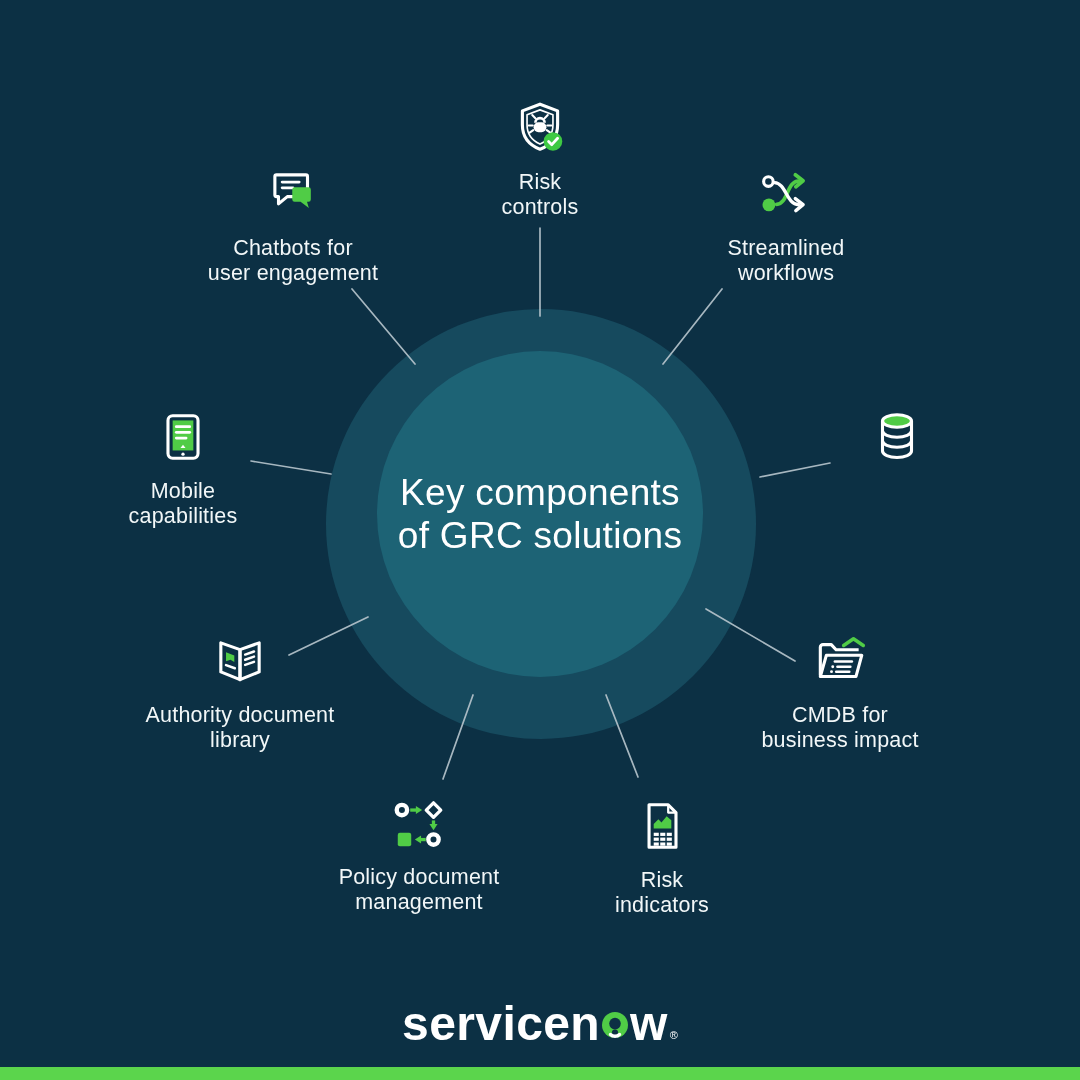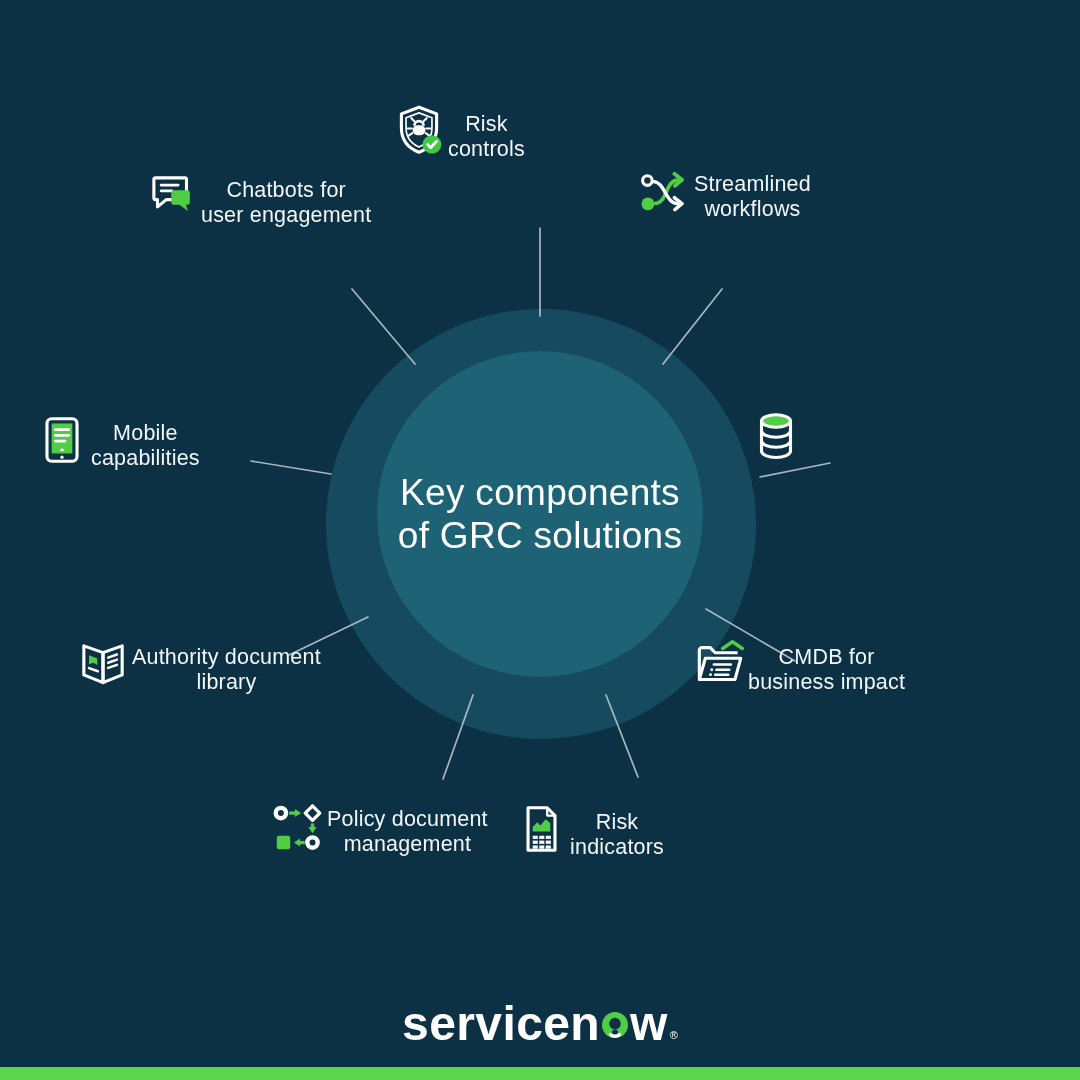--- a/index.html
+++ b/index.html
@@ -20,21 +20,21 @@
   .center-title{
     position:absolute;left:540px;top:514px;width:420px;
     transform:translate(-50%,-50%);
     text-align:center;font-size:37px;line-height:43px;font-weight:400;
     letter-spacing:.3px;color:#ffffff;white-space:pre-line;
   }
   .spokes{position:absolute;left:0;top:0;width:1080px;height:1080px;}
   .spokes line{stroke:#b5c3cb;stroke-width:1.7;stroke-linecap:round;opacity:.92;}
   .item{
     position:absolute;width:300px;margin-left:-150px;
-    display:flex;align-items:center;
+    display:flex;flex-direction:column;align-items:center;
   }
   .item .icon{width:58px;height:58px;}
   .item .label{
     margin-top:13px;text-align:center;white-space:pre-line;
     font-size:21.5px;line-height:25px;letter-spacing:.2px;color:#f2f7f8;
   }
   .footer-logo{
     position:absolute;left:0;top:998px;width:1080px;height:50px;
     display:flex;justify-content:center;align-items:center;
   }
@@ -82,21 +82,21 @@
       </g>
       <path d="M23.5 23 a4.5 4.5 0 0 1 9 0" fill="none" stroke="#fff" stroke-width="2.5"></path>
       <rect x="21.8" y="22.5" width="12.4" height="9.5" rx="4.7" fill="#fff"></rect>
       <circle cx="40.5" cy="41" r="9" fill="#3ec943"></circle>
       <path d="M36.3 41 l3.1 3.1 l5.6 -6.2" stroke="#fff" stroke-width="2.7" fill="none" stroke-linecap="round" stroke-linejoin="round"></path>
     </svg>
     <div class="label">Risk
 controls</div>
   </div>
 
-  <div class="item" style="left:786px;top:159px;align-items:flex-end;">
+  <div class="item" style="left:786px;top:165px;">
     <svg class="icon" viewBox="0 0 56 56">
       <circle cx="11" cy="16" r="4.6" stroke="#fff" stroke-width="3" fill="none"></circle>
       <circle cx="11.5" cy="38.5" r="6.2" fill="#50cc46"></circle>
       <path d="M19 38 C30 37.5 28.5 16 40 15.5" stroke="#50cc46" stroke-width="3.6" fill="none" stroke-linecap="round"></path>
       <path d="M37 9.5 L44.5 15.3 L37.5 21" stroke="#50cc46" stroke-width="3.6" fill="none" stroke-linecap="round" stroke-linejoin="round"></path>
       <path d="M17 17 C28 17.5 28.5 38 40 38.3" stroke="#fff" stroke-width="3.3" fill="none" stroke-linecap="round"></path>
       <path d="M37 32.5 L44.5 38.3 L37.5 44" stroke="#fff" stroke-width="3.3" fill="none" stroke-linecap="round" stroke-linejoin="round"></path>
     </svg>
     <div class="label">Streamlined
 workflows</div>
@@ -161,21 +161,21 @@
       <polygon points="38.1,29 42,35 45.9,29" fill="#50cc46"></polygon>
       <circle cx="42" cy="44" r="5" stroke="#fff" stroke-width="4.2" fill="none"></circle>
       <line x1="34.5" y1="44" x2="29.5" y2="44" stroke="#50cc46" stroke-width="3.2"></line>
       <polygon points="30,40.1 24,44 30,47.9" fill="#50cc46"></polygon>
       <rect x="7.5" y="37.5" width="13" height="13" rx="2" fill="#50cc46"></rect>
     </svg>
     <div class="label">Policy document
 management</div>
   </div>
 
-  <div class="item" style="left:224px;top:632px;">
+  <div class="item" style="left:240px;top:632px;">
     <svg class="icon" viewBox="0 0 56 56">
       <path d="M28 17 L9.5 10.5 V38.5 L28 46 Z" fill="none" stroke="#fff" stroke-width="3" stroke-linejoin="round"></path>
       <path d="M28 17 L46.5 10.5 V38.5 L28 46 Z" fill="none" stroke="#fff" stroke-width="3" stroke-linejoin="round"></path>
       <polygon points="14.5,19.5 22.5,22.8 22.5,29 18.8,26.8 14.5,28.2" fill="#50cc46"></polygon>
       <path d="M14.5 32 L23 35" stroke="#fff" stroke-width="2.4" stroke-linecap="round"></path>
       <g stroke="#fff" stroke-width="2.4" stroke-linecap="round">
         <path d="M33 21.8 L41.5 18.8"></path>
         <path d="M33 26.8 L41.5 23.8"></path>
         <path d="M33 31.8 L41.5 28.8"></path>
       </g>

